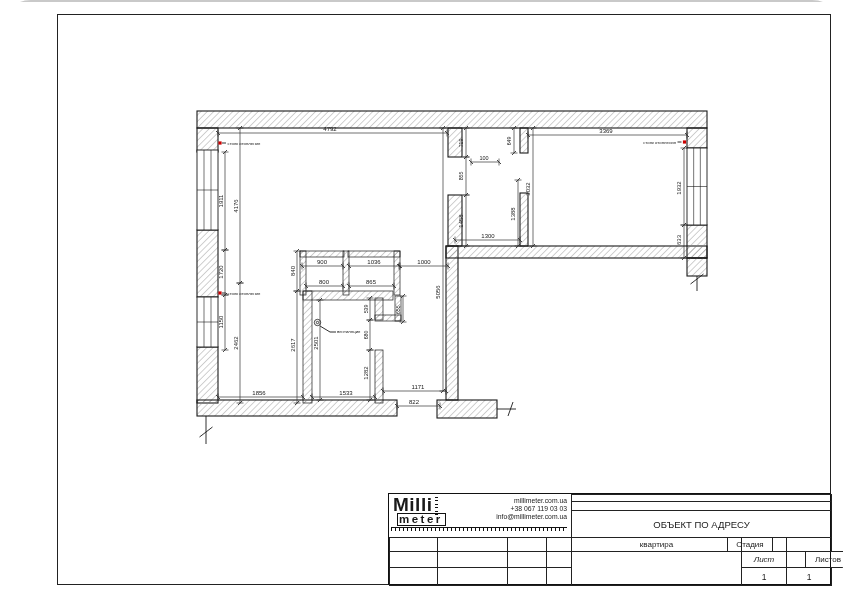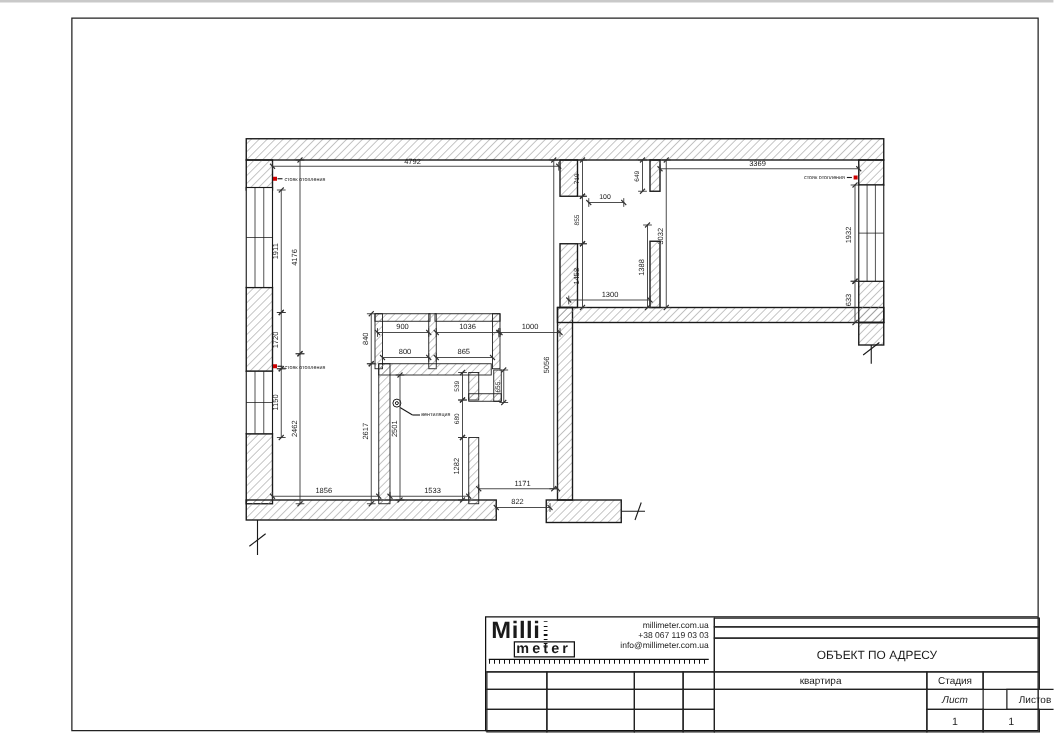--- a/index.html
+++ b/index.html
@@ -1,34 +1,34 @@
 <!DOCTYPE html>
 <html><head>
 <meta charset="utf-8">
 <style>
   html,body{margin:0;padding:0;background:#fff;}
   #page{position:relative;width:843px;height:597px;background:#ffffff;overflow:hidden;
-        font-family:"Liberation Sans",sans-serif;color:#1a1a1a;}
+        font-family:"Liberation Sans",sans-serif;color:#1a1a1a;border-radius:31px;}
   #page-top-edge{position:absolute;left:0;top:0;width:843px;height:2px;background:#c9c9c9;}
   #frame{position:absolute;left:57px;top:14px;width:772px;height:569px;border:1.4px solid #222;}
   #plan-svg{position:absolute;left:0;top:0;width:843px;height:597px;}
   #plan-svg text{font-family:"Liberation Sans",sans-serif;fill:#1a1a1a;}
   
   #titleblock{position:absolute;left:388px;top:493px;width:443px;height:92px;
               border:1.6px solid #111;box-sizing:border-box;background:#fff;}
   .tb-cell{position:absolute;box-sizing:border-box;border:0.8px solid #222;
            display:flex;align-items:center;justify-content:center;
            font-size:8px;color:#1a1a1a;white-space:nowrap;overflow:hidden;}
   .tb-title{font-size:9.5px;}
   .tb-val{font-size:8.5px;}
   
   #logo-cell{position:absolute;left:0;top:0;width:183px;height:44px;box-sizing:border-box;
              border-right:0.8px solid #222;border-bottom:0.8px solid #222;}
   #logo-milli{position:absolute;left:4px;top:0px;font-size:19px;font-weight:bold;letter-spacing:0.5px;}
-  #logo-meter{position:absolute;left:22px;top:19px;font-size:11.5px;font-weight:bold;letter-spacing:2.5px;
+  #logo-meter{position:absolute;left:8px;top:19px;font-size:11.5px;font-weight:bold;letter-spacing:2.5px;
               border:1px solid #111;padding:0 2px 0 1px;line-height:11px;}
   #logo-ticks{position:absolute;left:46px;top:3px;width:3px;height:21px;
               background:repeating-linear-gradient(180deg,#111 0 1px,transparent 1px 3.5px);}
   #logo-ruler{position:absolute;left:2px;top:33px;width:176px;height:6px;border-top:1.3px solid #111;
               background:repeating-linear-gradient(90deg,#111 0 1px,transparent 1px 4px);
               background-size:100% 3px;background-repeat:no-repeat;}
   #contacts{position:absolute;right:4px;top:3px;text-align:right;font-size:6.8px;line-height:8px;color:#222;}
 </style>
 </head>
 <body>
@@ -326,21 +326,21 @@
         <div>millimeter.com.ua</div>
         <div>+38 067 119 03 03</div>
         <div>info@millimeter.com.ua</div>
       </div>
     </div>
 
     <div class="tb-cell" style="left:182px;top:0;width:261px;height:8px;"></div>
     <div class="tb-cell" style="left:182px;top:7px;width:261px;height:10px;"></div>
     <div class="tb-cell" style="left:182px;top:43px;width:171px;height:15px;">квартира</div>
     <div class="tb-cell tb-title" style="left:182px;top:16px;width:261px;height:28px;">ОБЪЕКТ ПО АДРЕСУ</div>
-    <div class="tb-cell" style="left:352px;top:43px;width:46px;height:15px;">Стадия</div>
+    <div class="tb-cell" style="left:338px;top:43px;width:46px;height:15px;">Стадия</div>
     <div class="tb-cell" style="left:397px;top:43px;width:46px;height:15px;"></div>
     <div class="tb-cell" style="left:182px;top:57px;width:171px;height:35px;"></div>
     <div class="tb-cell" style="left:352px;top:57px;width:46px;height:17px;font-style:italic;">Лист</div>
     <div class="tb-cell" style="left:416px;top:57px;width:46px;height:17px;">Листов</div>
     <div class="tb-cell tb-val" style="left:352px;top:73px;width:46px;height:19px;">1</div>
     <div class="tb-cell tb-val" style="left:397px;top:73px;width:46px;height:19px;">1</div>
 
     <div class="tb-cell" style="left:0;top:43px;width:49px;height:15px;"></div>
     <div class="tb-cell" style="left:48px;top:43px;width:71px;height:15px;"></div>
     <div class="tb-cell" style="left:118px;top:43px;width:40px;height:15px;"></div>

